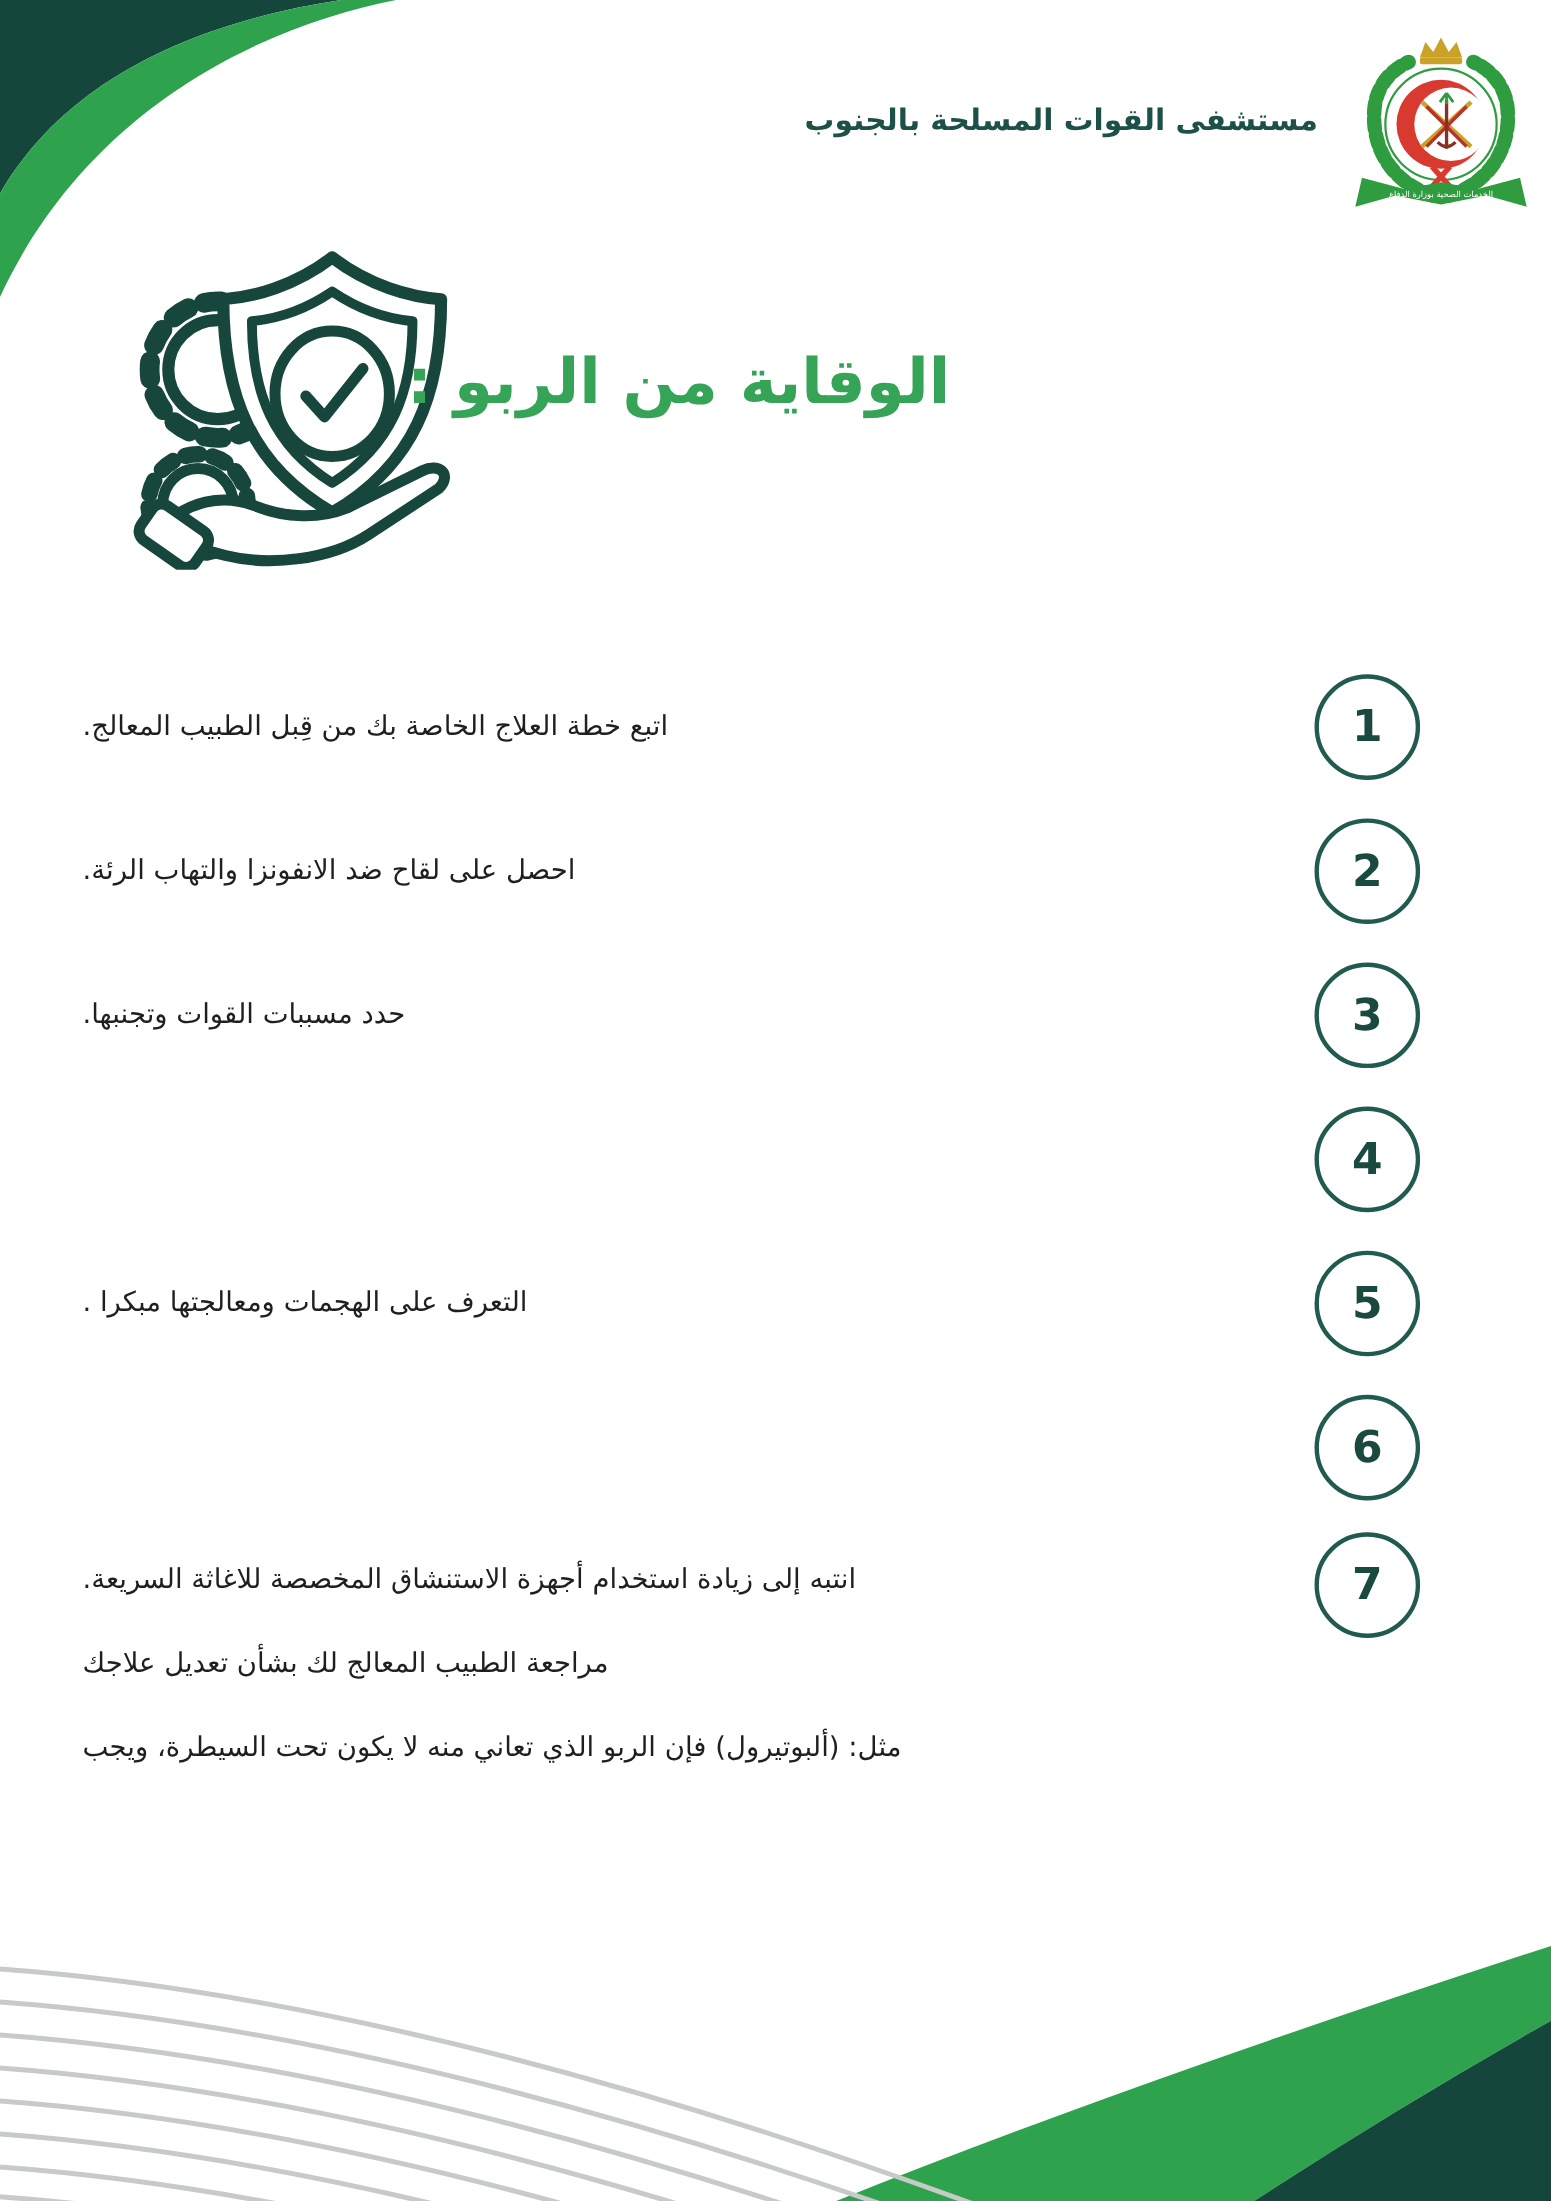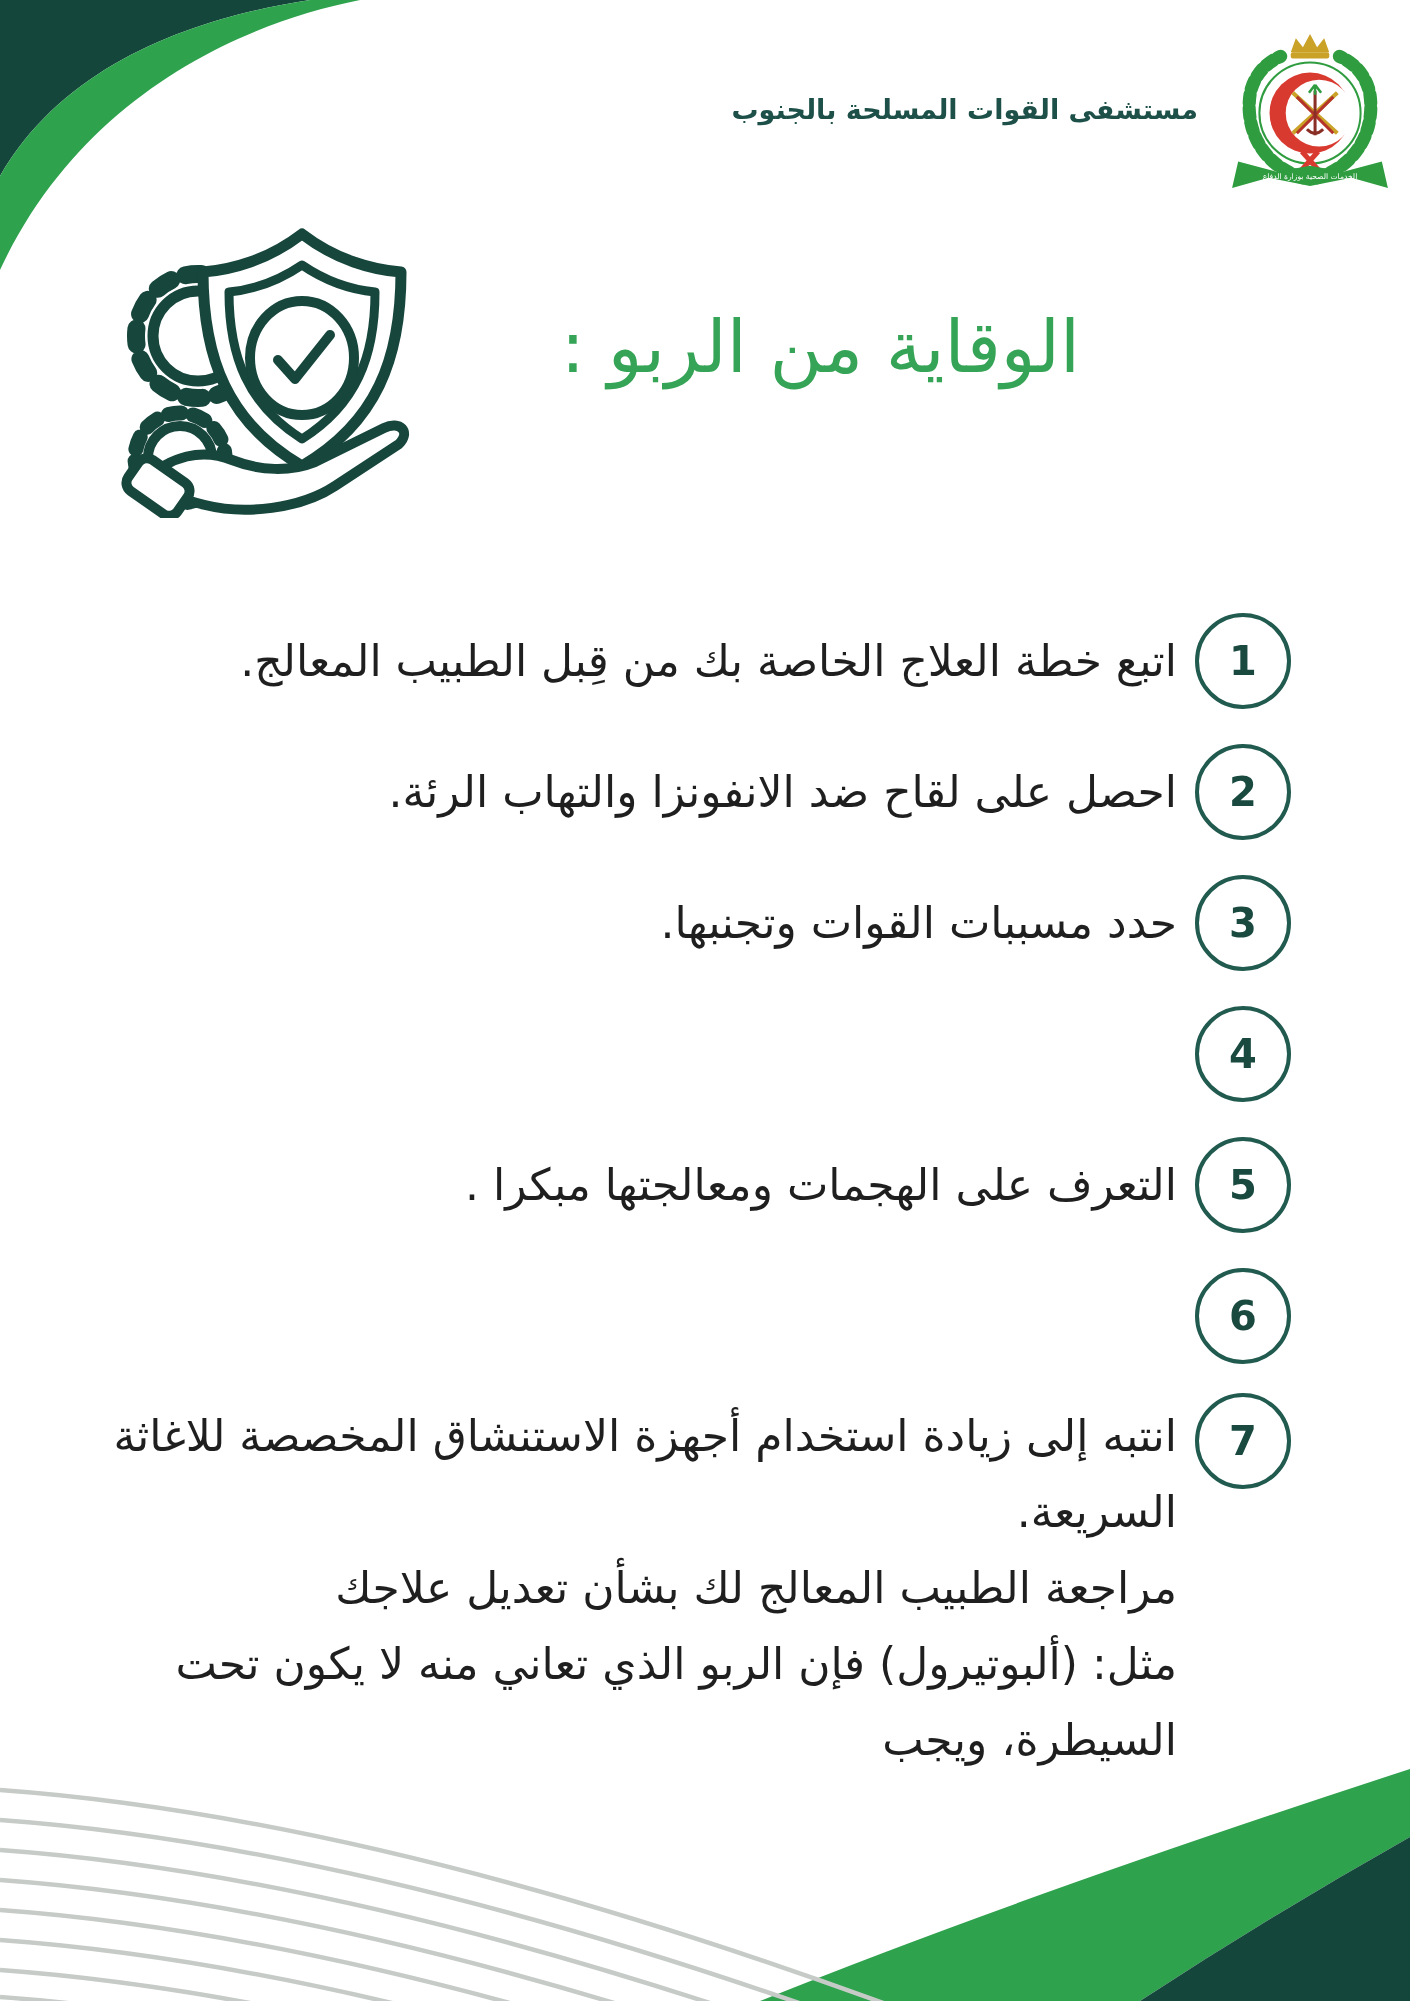--- a/index.html
+++ b/index.html
@@ -23,44 +23,44 @@
     color:#1d5048;font-size:27px;font-weight:700;line-height:1.45;
   }
   .department{
     color:#55897c;font-size:26px;font-weight:400;line-height:1.45;margin-top:4px;
   }
 
   
   .title-icon{position:absolute;left:110px;top:218px;}
   .page-title{
     position:absolute;left:370px;top:262px;width:710px;height:170px;
-    direction:rtl;text-align:right;
-    color:#36a457;font-size:72px;font-weight:400;line-height:170px;
+    direction:rtl;text-align:left;
+    color:#36a457;font-size:57px;font-weight:700;line-height:170px;
     white-space:nowrap;
   }
 
   
   .list{
     position:absolute;left:75px;top:595px;width:1216px;
     direction:rtl;
   }
   .row{
     display:flex;align-items:center;gap:18px;
     min-height:131px;
   }
   .row.multiline{align-items:flex-start;min-height:0;margin-top:17px;}
   .row.multiline .num-circle{margin-top:-5px;}
   .num-circle{
     flex:0 0 auto;width:88px;height:88px;border:4px solid #215a4e;border-radius:50%;
     display:flex;align-items:center;justify-content:center;
     color:#19493f;font-size:40px;font-weight:700;background:#ffffff;
   }
   .row-text{
-    flex:1 1 auto;color:#1f1f1f;font-size:44px;line-height:1.45;
-    text-align:right;
+    flex:1 1 auto;color:#1f1f1f;font-size:25px;line-height:1.45;
+    text-align:left;
   }
   .row.multiline .row-text{line-height:76px;}
 </style>
 </head>
 <body>
 
 <svg id="top-left-deco" class="corner-svg" width="430" height="310" viewBox="0 0 430 310">
   <path d="M0,0 L310,0 C205,16 68,58 0,176 Z" fill="#15463c"></path>
   <path d="M310,0 L360,0 C238,24 80,98 0,270 L0,176 C68,58 205,16 310,0 Z" fill="#2fa24e"></path>
 </svg>

